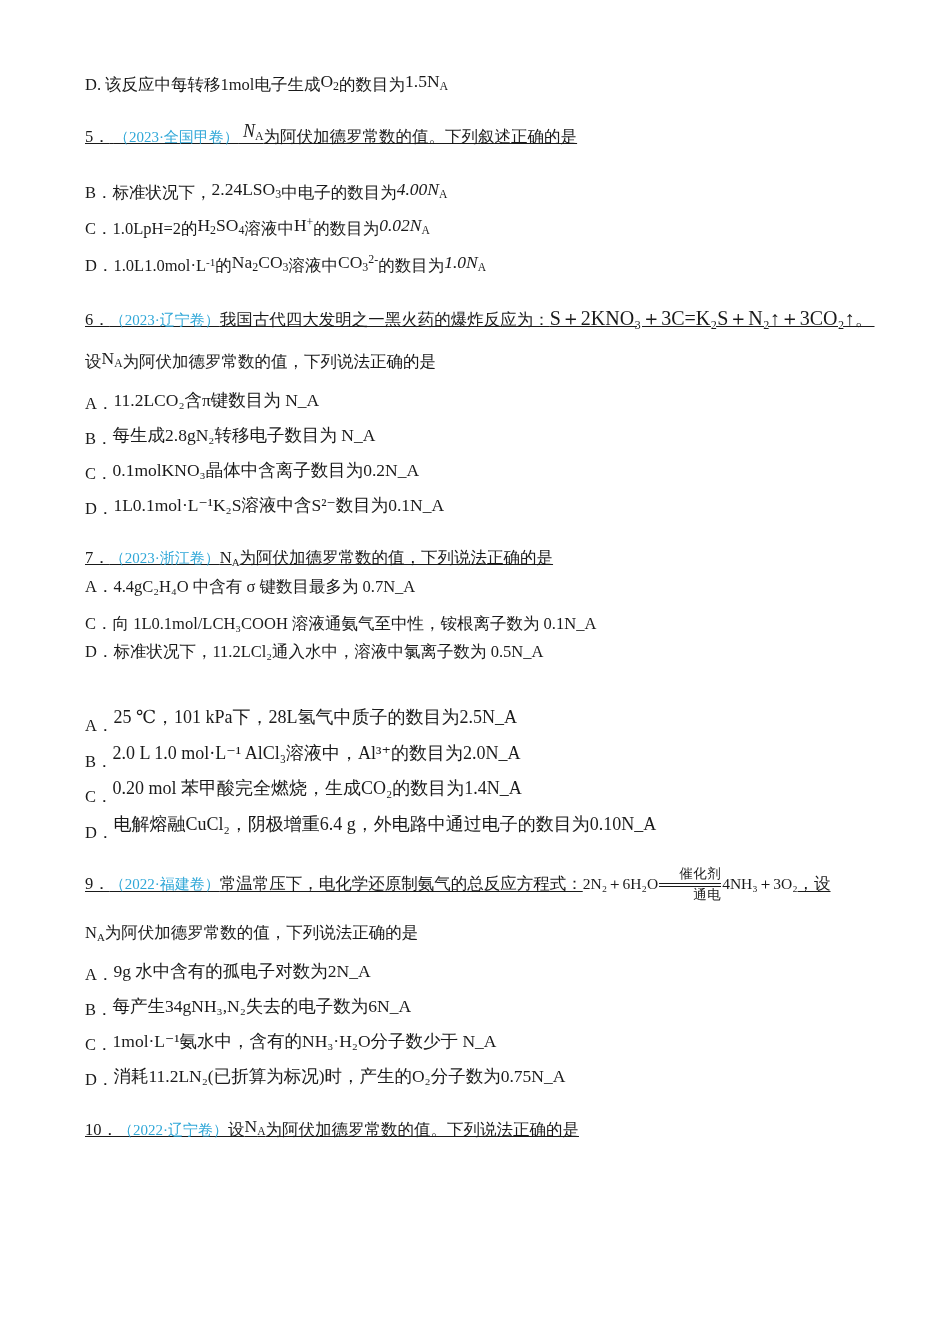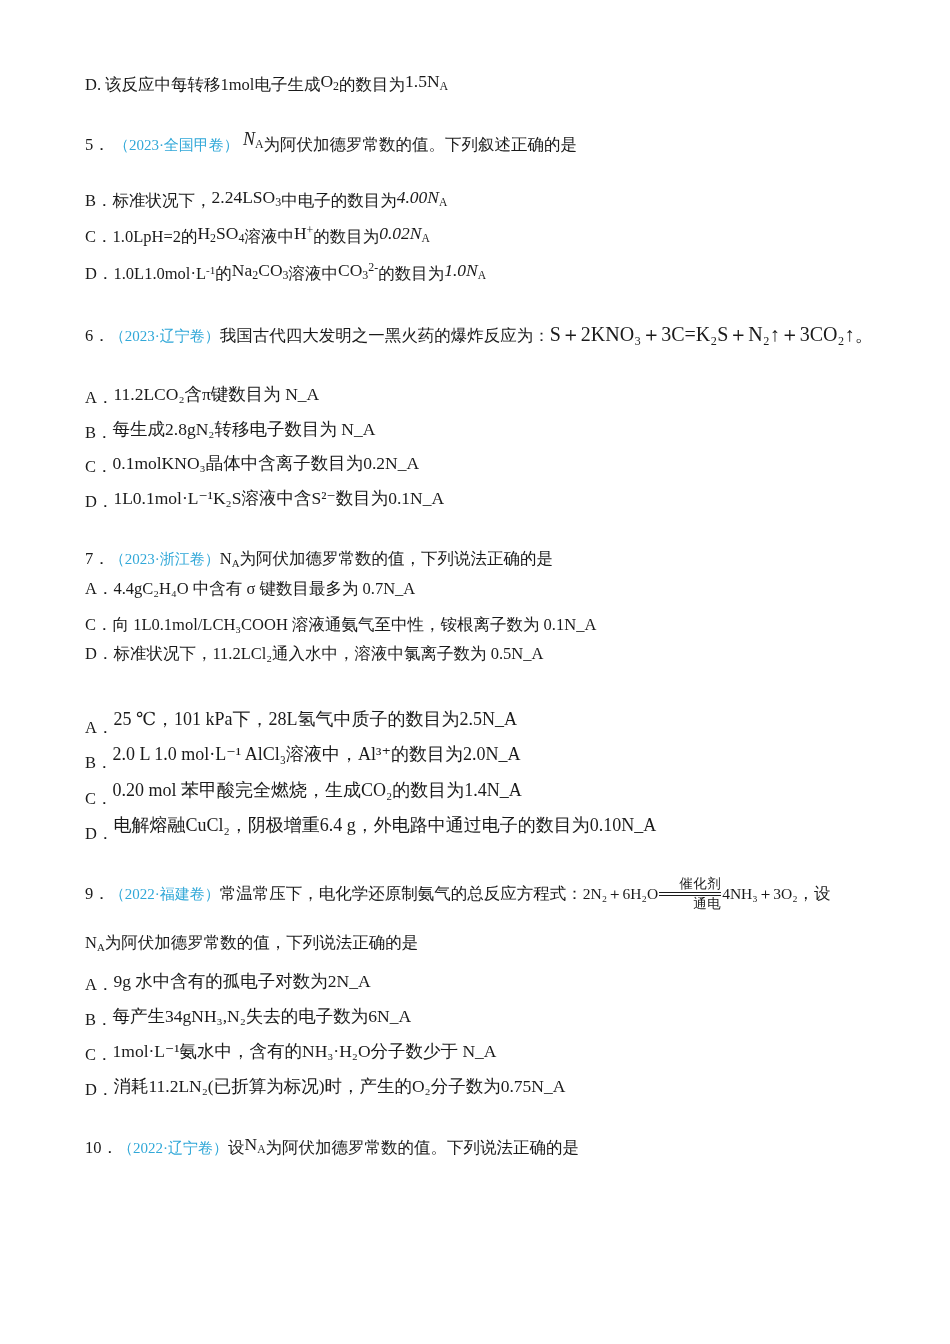--- a/index.html
+++ b/index.html
@@ -31,22 +31,23 @@
   }
 
   
   .line {
     font-size: 16.5px;
     line-height: 1.25;
     white-space: normal;
     margin: 0;
   }
   .q-line {
-    margin-top: 8px;
+    margin-top: 0;
     margin-bottom: 0;
+    text-decoration: underline;
   }
 
   
   .gap-lg { height: 28px; }
   .gap-md { height: 20px; }
   .gap-sm { height: 13px; }
   .gap-xs { height: 8px; }
 
   .qnum {
     display: inline;
@@ -164,20 +165,23 @@
   </div>
 
   <div class="gap-lg"></div>
 
   <div class="line q-line">
     <span class="qnum">6．</span><span class="src">（2023·辽宁卷）</span><span>我国古代四大发明之一黑火药的爆炸反应为：</span><span class="m" style="font-size:20px">S＋2KNO₃＋3C=K₂S＋N₂↑＋3CO₂↑。</span>
   </div>
 
   <div class="gap-md"></div>
 
+  <div class="line">
+    <span>设</span><span class="up m"><span>N</span><span class="sA">A</span></span><span>为阿伏加德罗常数的值，下列说法正确的是</span>
+  </div>
 
   <div class="gap-md"></div>
 
   <div class="line">
     <span class="opt-label">A．</span><span class="up">11.2LCO₂含π键数目为 N_A</span>
   </div>
   <div class="gap-sm"></div>
   <div class="line">
     <span class="opt-label">B．</span><span class="up">每生成2.8gN₂转移电子数目为 N_A</span>
   </div>

